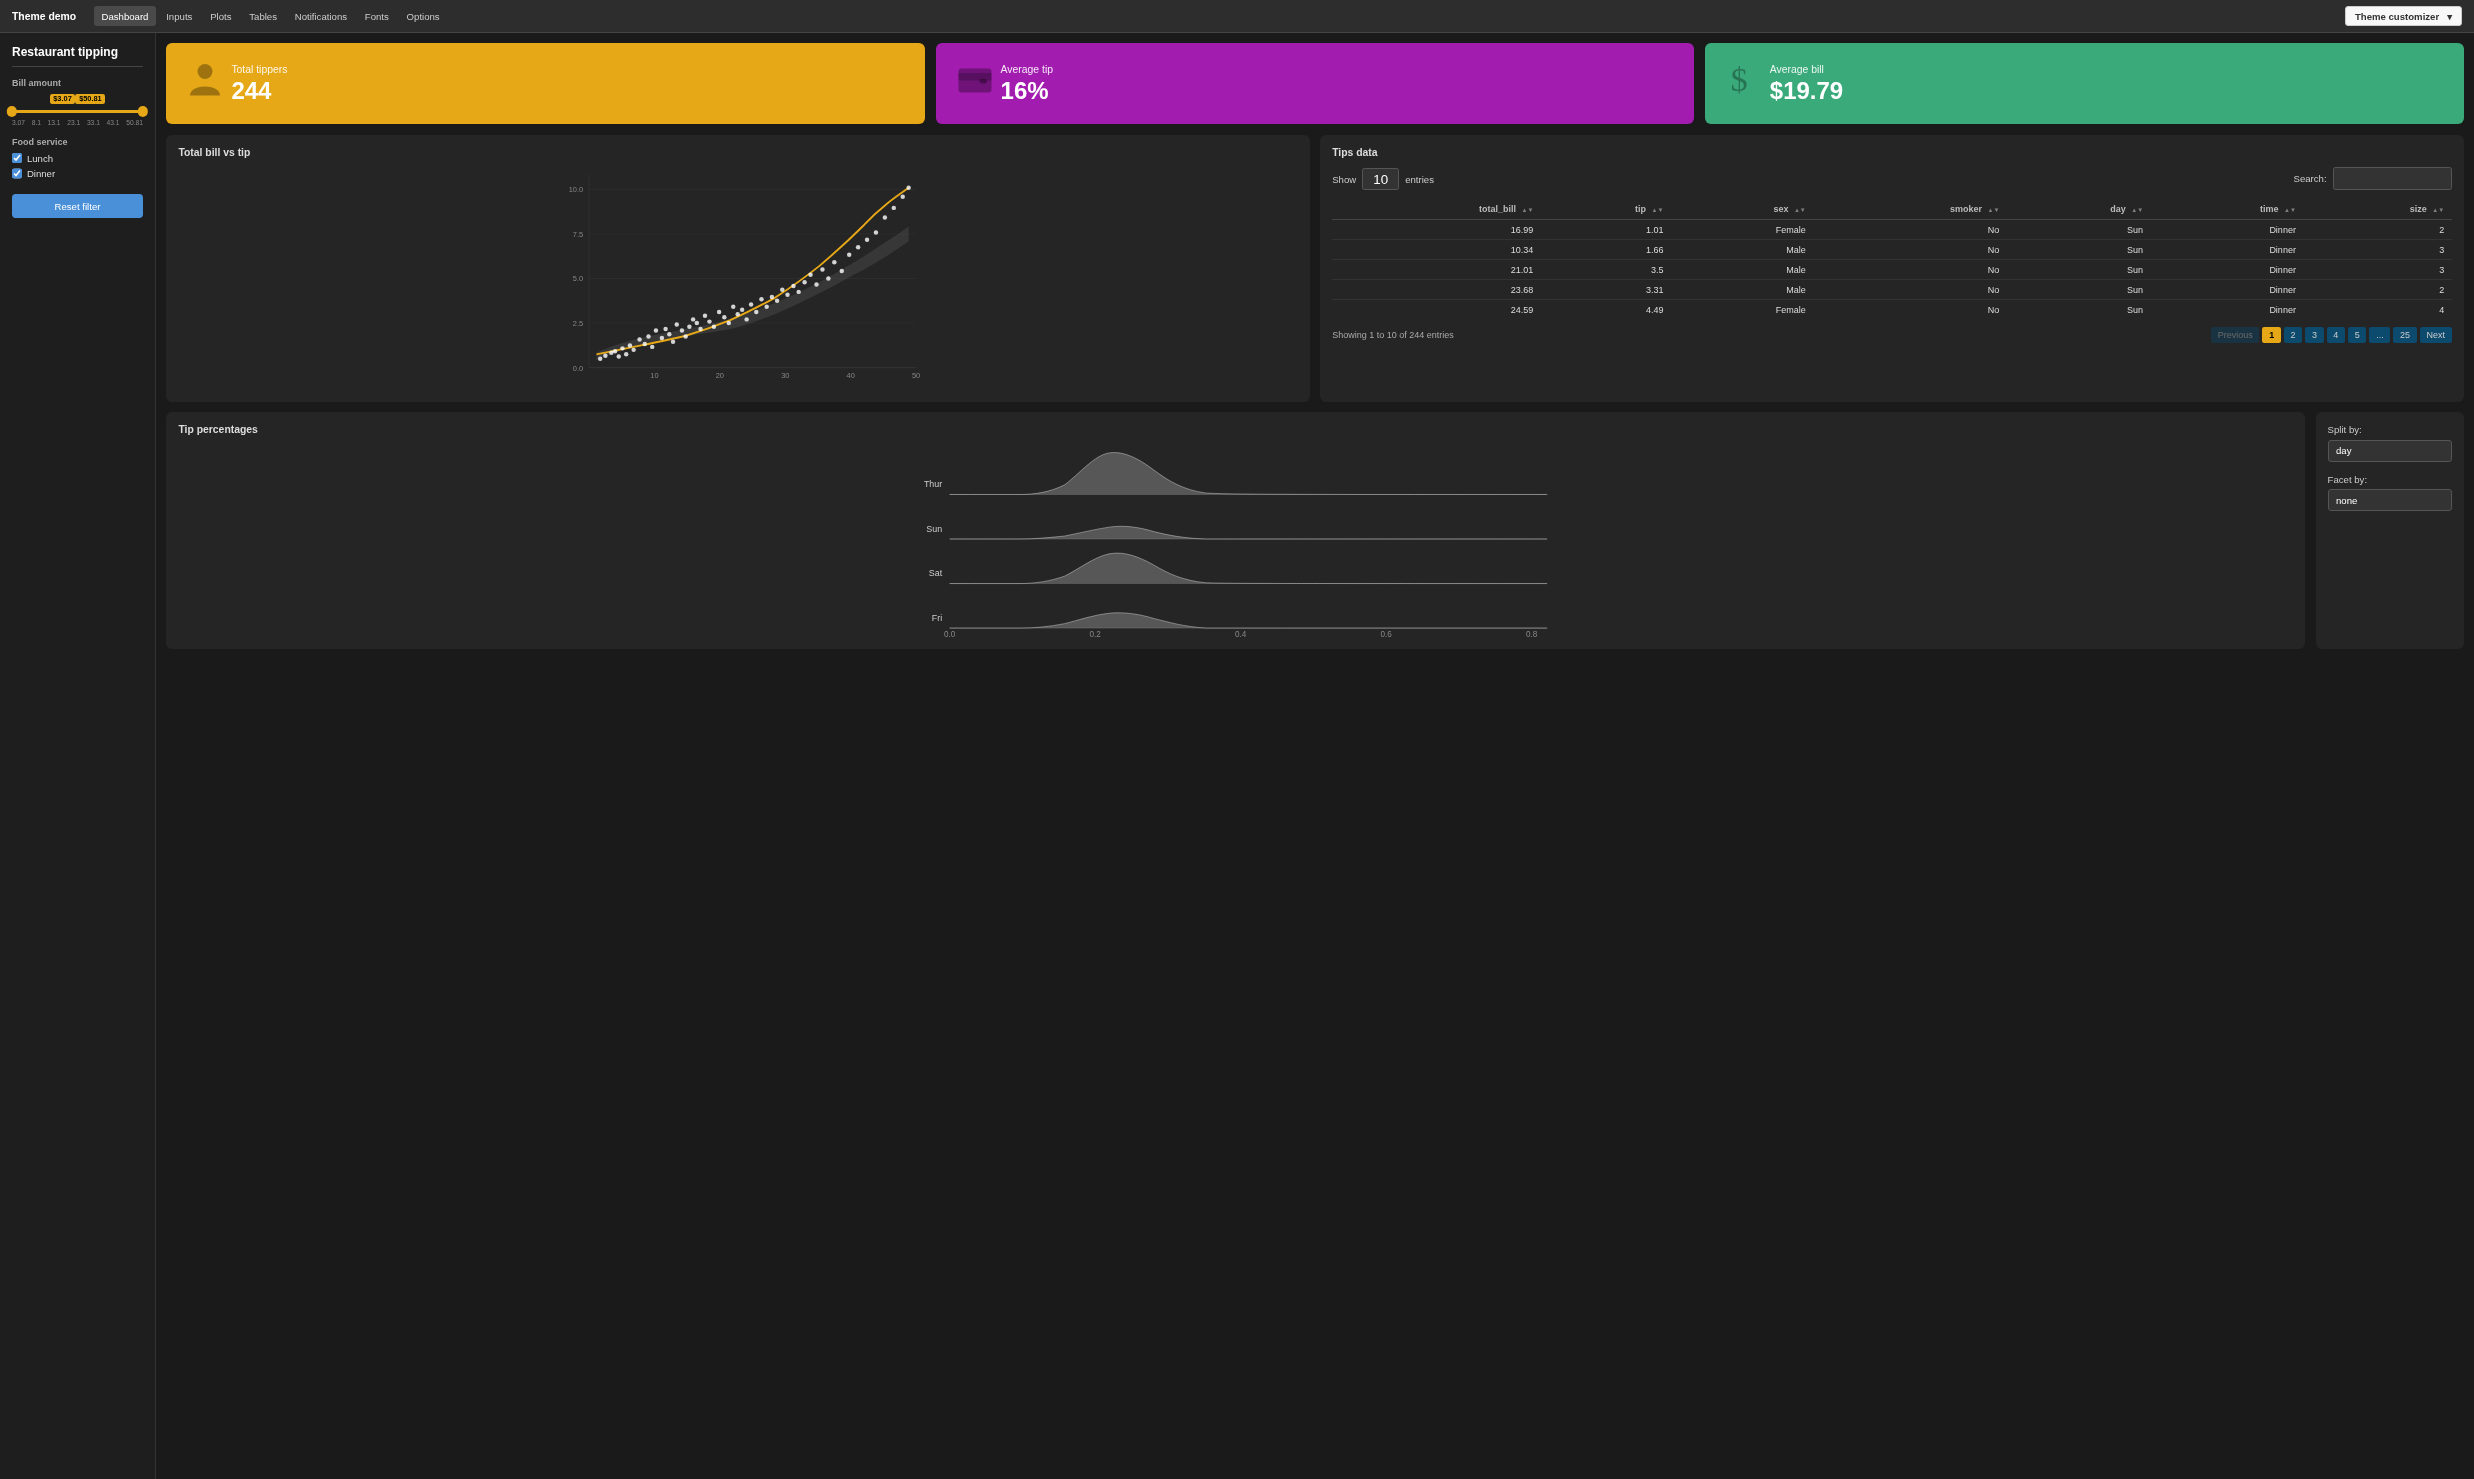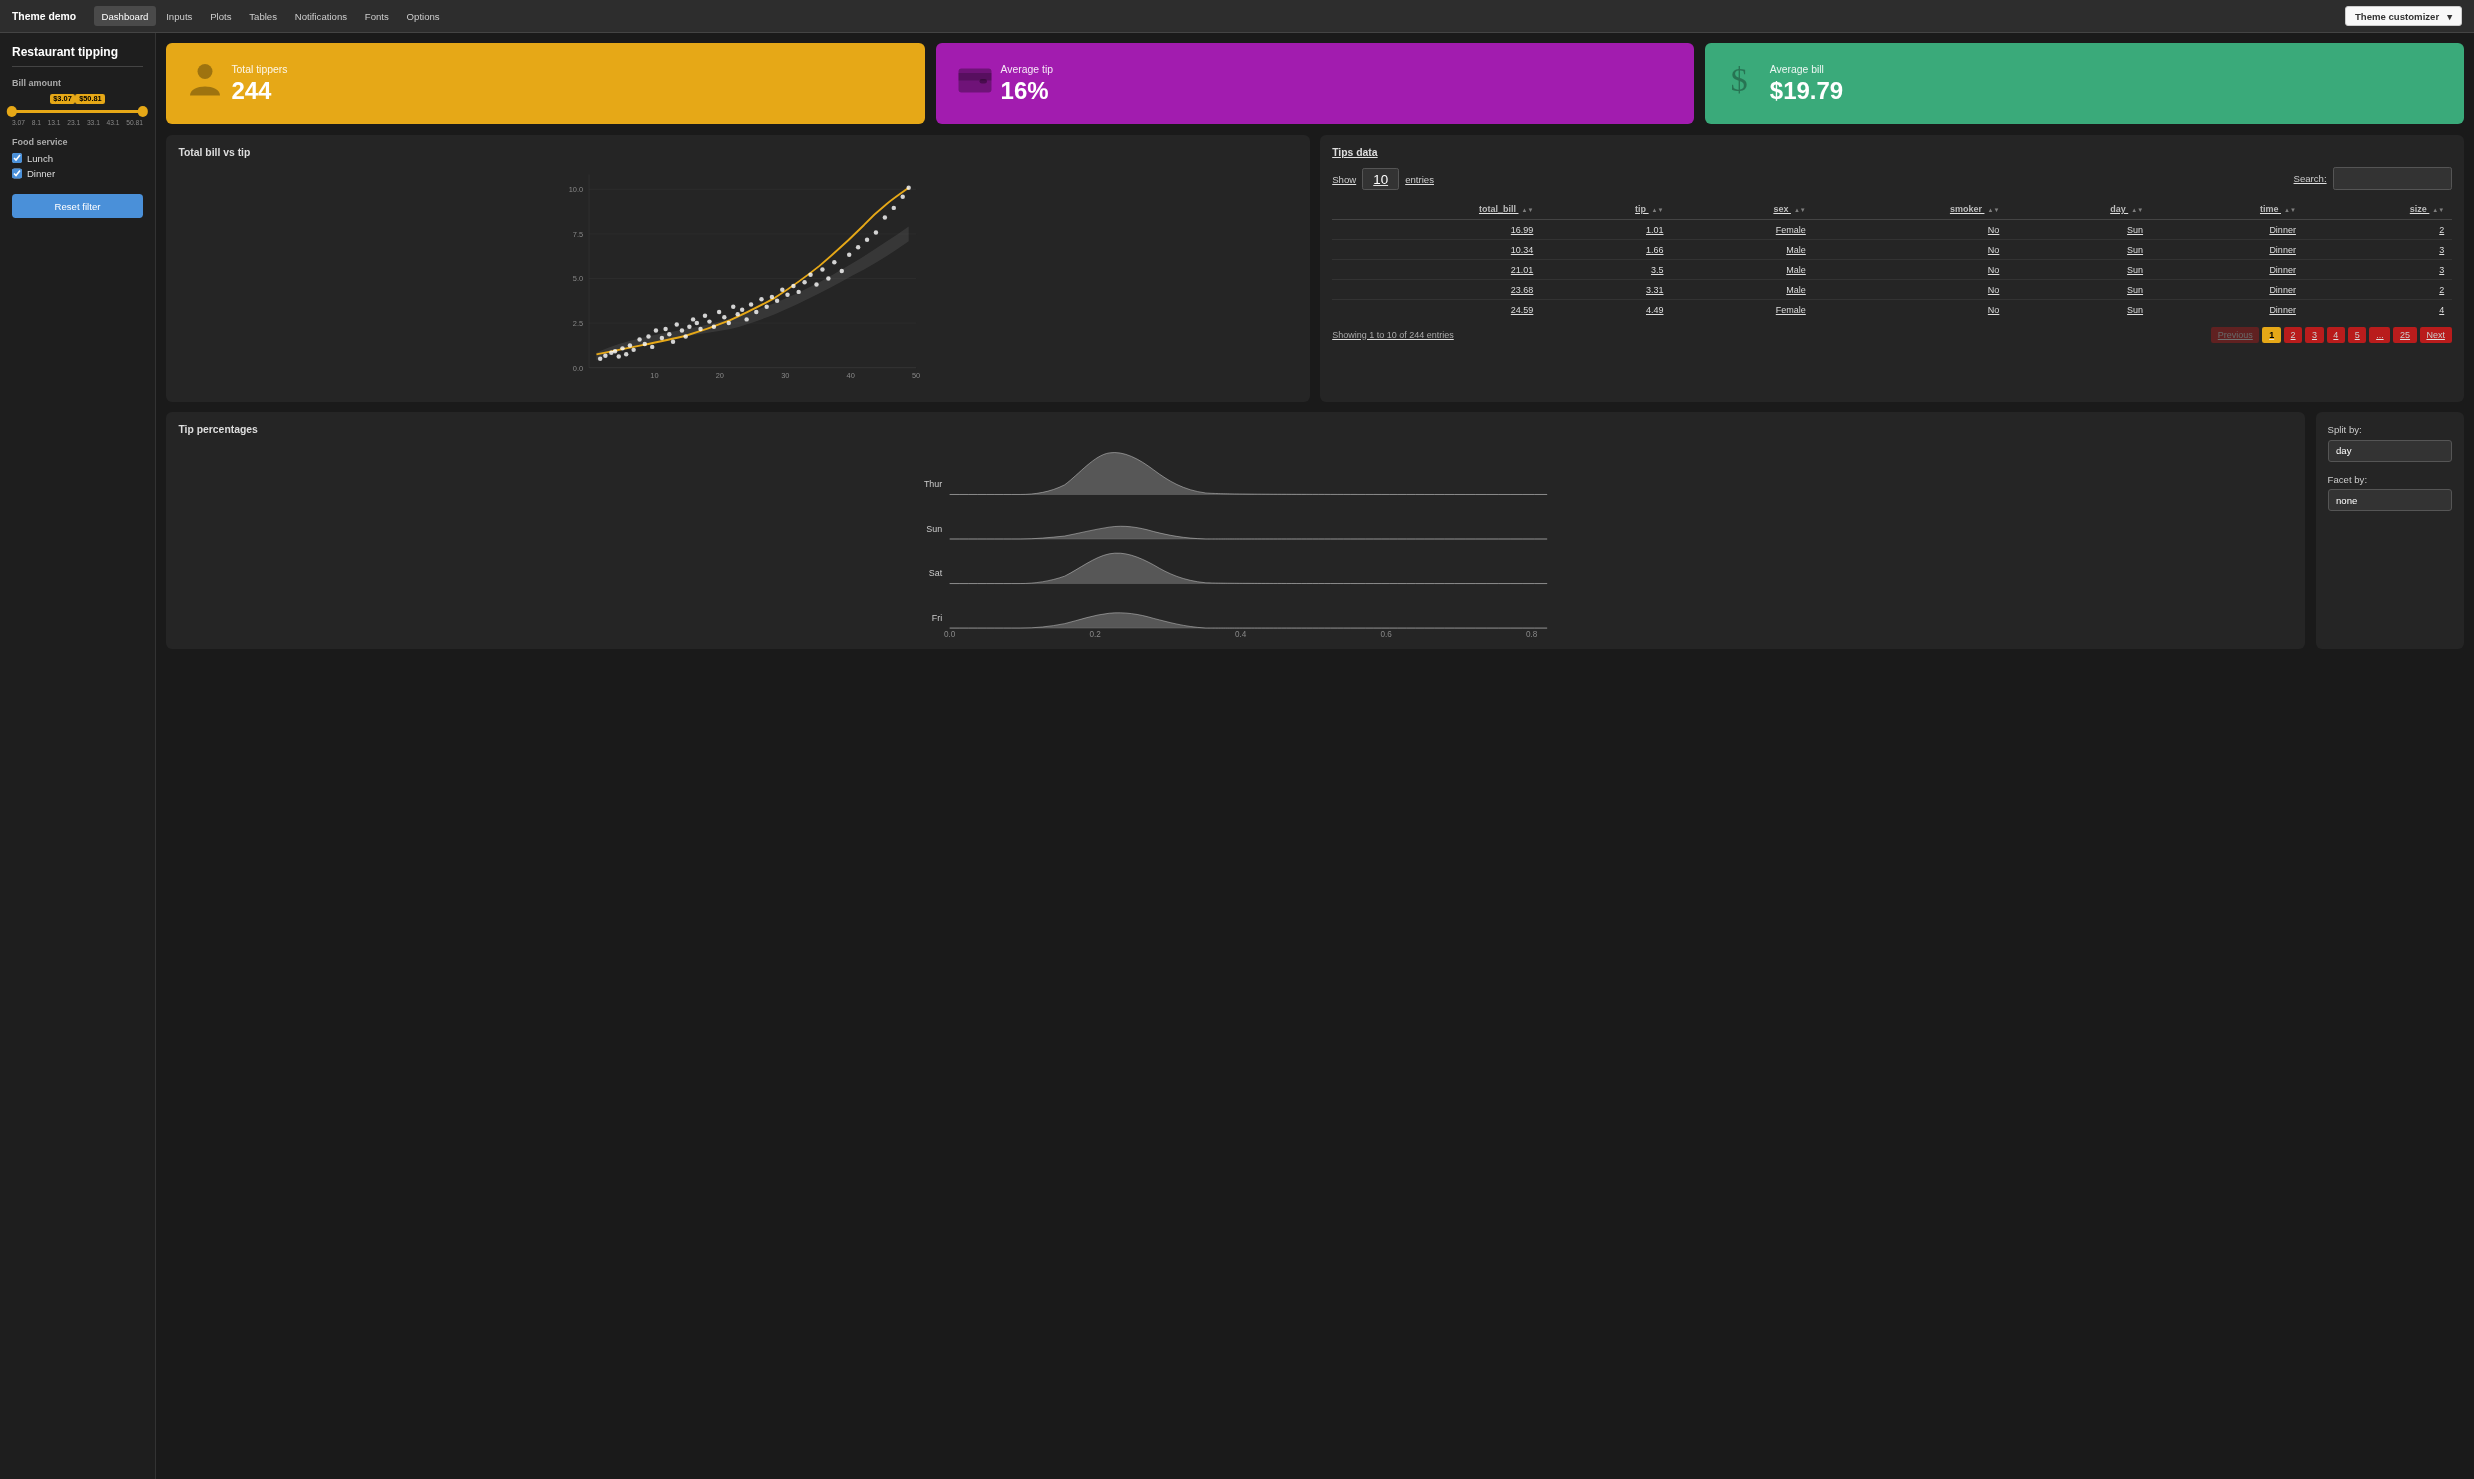--- a/index.html
+++ b/index.html
@@ -50,34 +50,34 @@
 
     
     .panel { background: #252525; border-radius: 6px; padding: 12px; }
     .panel-title { font-size: 10.4px; font-weight: 600; color: #ddd; margin-bottom: 9px; }
 
     
     .scatter-container { width: 100%; height: 223px; position: relative; }
     .scatter-svg { width: 100%; height: 100%; }
 
     
-    .table-panel { background: #252525; border-radius: 6px; padding: 12px; text-decoration: underline; }
+    .table-panel { background: #252525; border-radius: 6px; padding: 12px; }
     .table-controls { display: flex; align-items: flex-end; justify-content: space-between; margin-bottom: 9px; }
     .show-entries { display: flex; align-items: center; gap: 6px; font-size: 9.6px; color: #ccc; }
     .show-entries input { background: #333; border: 0.7px solid #555; color: #fff; padding: 2.2px 4.5px; border-radius: 2.2px; width: 37px; text-align: center; }
     .search-box { display: flex; align-items: center; gap: 6px; font-size: 9.6px; color: #ccc; }
     .search-box input { background: #333; border: 0.7px solid #555; color: #fff; padding: 3px 6px; border-radius: 2.2px; width: 119px; }
     .data-table { width: 100%; border-collapse: collapse; font-size: 9px; }
     .data-table th { color: #bbb; font-weight: 600; padding: 5.2px 7.4px; border-bottom: 0.7px solid #444; text-align: right; font-size: 9px; }
     .data-table td { padding: 4.5px 7.4px; border-bottom: 0.7px solid #333; text-align: right; color: #ddd; }
     .data-table tr:last-child td { border-bottom: none; }
     .col-sort { display: inline-flex; flex-direction: column; gap: 0.7px; margin-left: 3px; font-size: 6px; opacity: 0.6; vertical-align: middle; }
     .table-footer { display: flex; align-items: center; justify-content: space-between; margin-top: 7.4px; font-size: 9px; color: #aaa; }
     .pagination { display: flex; gap: 3px; }
-    .page-btn { background: #b91c1c; border: none; color: #ccc; padding: 3px 6.7px; border-radius: 2.2px; cursor: pointer; font-size: 9px; }
+    .page-btn { background: #0c4a6e; border: none; color: #ccc; padding: 3px 6.7px; border-radius: 2.2px; cursor: pointer; font-size: 9px; }
     .page-btn.active { background: #e6a817; color: #000; font-weight: 700; }
     .page-btn.disabled { opacity: 0.4; cursor: not-allowed; }
 
     
     .bottom-row { display: grid; grid-template-columns: 1fr auto; gap: 10.4px; }
 
     
     .ridge-container { width: 100%; height: 193px; position: relative; }
     .ridge-svg { width: 100%; height: 100%; }
 

